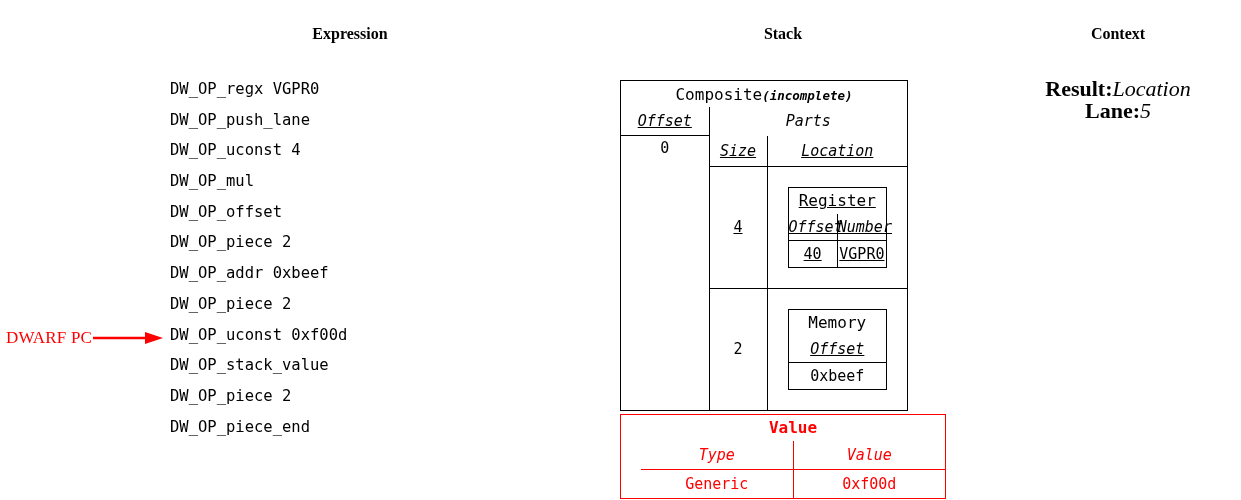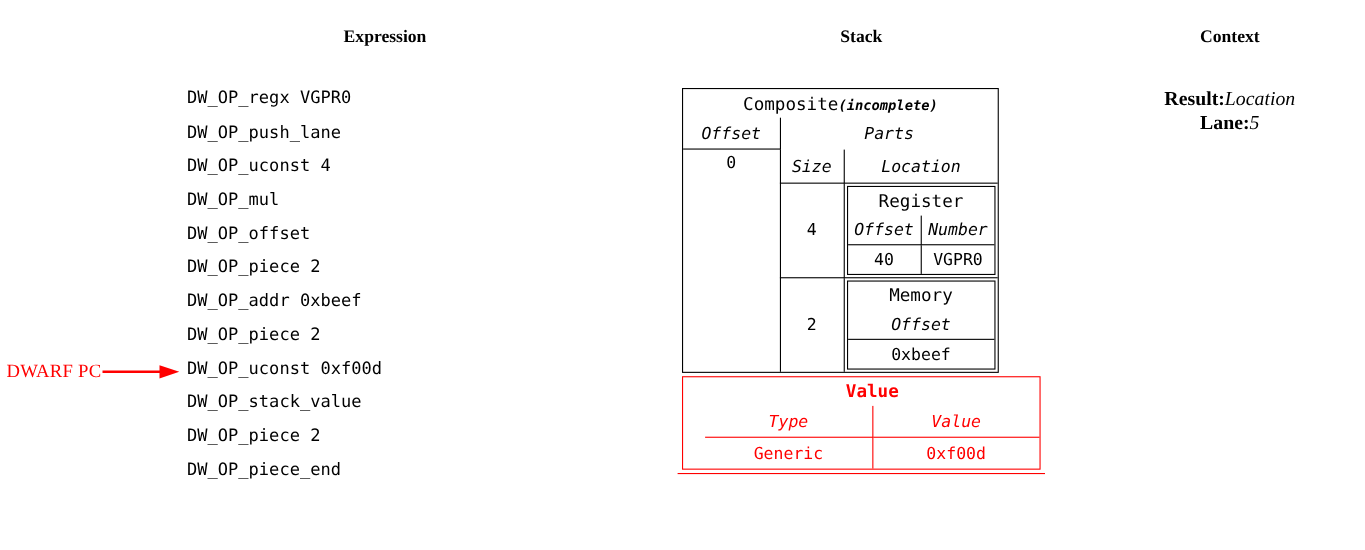--- a/index.html
+++ b/index.html
@@ -106,27 +106,27 @@
     font-weight: bold;
     font-style: italic;
     font-size: 12.5px;
   }
   .ital { font-style: italic; }
 
   .r-offset-parts td { height: 28px; }
   .r-zero-size-loc td { height: 30px; }
 
   .bd-r { border-right: 1.6px solid #000; }
-  .bd-b { border-bottom: 1.6px solid #000; }
+  .bd-b { border-bottom: 1.6px solid #000; text-decoration: underline; }
 
   
   .subbox {
     border: 1.6px solid #000;
     box-sizing: border-box;
-    margin: 2px;
+    margin: 20px;
   }
   .subbox table { border-collapse: collapse; table-layout: fixed; width: 100%;
                   font-family: "DejaVu Sans Mono", monospace; font-size: 15px; }
   .subbox td { padding: 0; text-align: center; vertical-align: middle; height: 26px; }
   .sub-title { font-weight: bold; font-size: 16px; }
 
   
   .part-row > td { vertical-align: middle; }
   .part-size { width: 58px; }
   .loc-cell { padding: 0 !important; }
@@ -171,21 +171,21 @@
   }
 
   
   #context-block {
     position: absolute;
     left: 1000px;
     top: 78px;
     width: 236px;
     text-align: center;
     font-family: "Liberation Serif", serif;
-    font-size: 18px;
+    font-size: 22px;
     line-height: 22px;
   }
   #context-block .ctx-line { white-space: nowrap; }
   #context-block b { font-weight: bold; }
   #context-block i { font-style: italic; }
 </style>
 </head>
 <body>
 
 <div class="col-head" id="head-expression">Expression</div>

